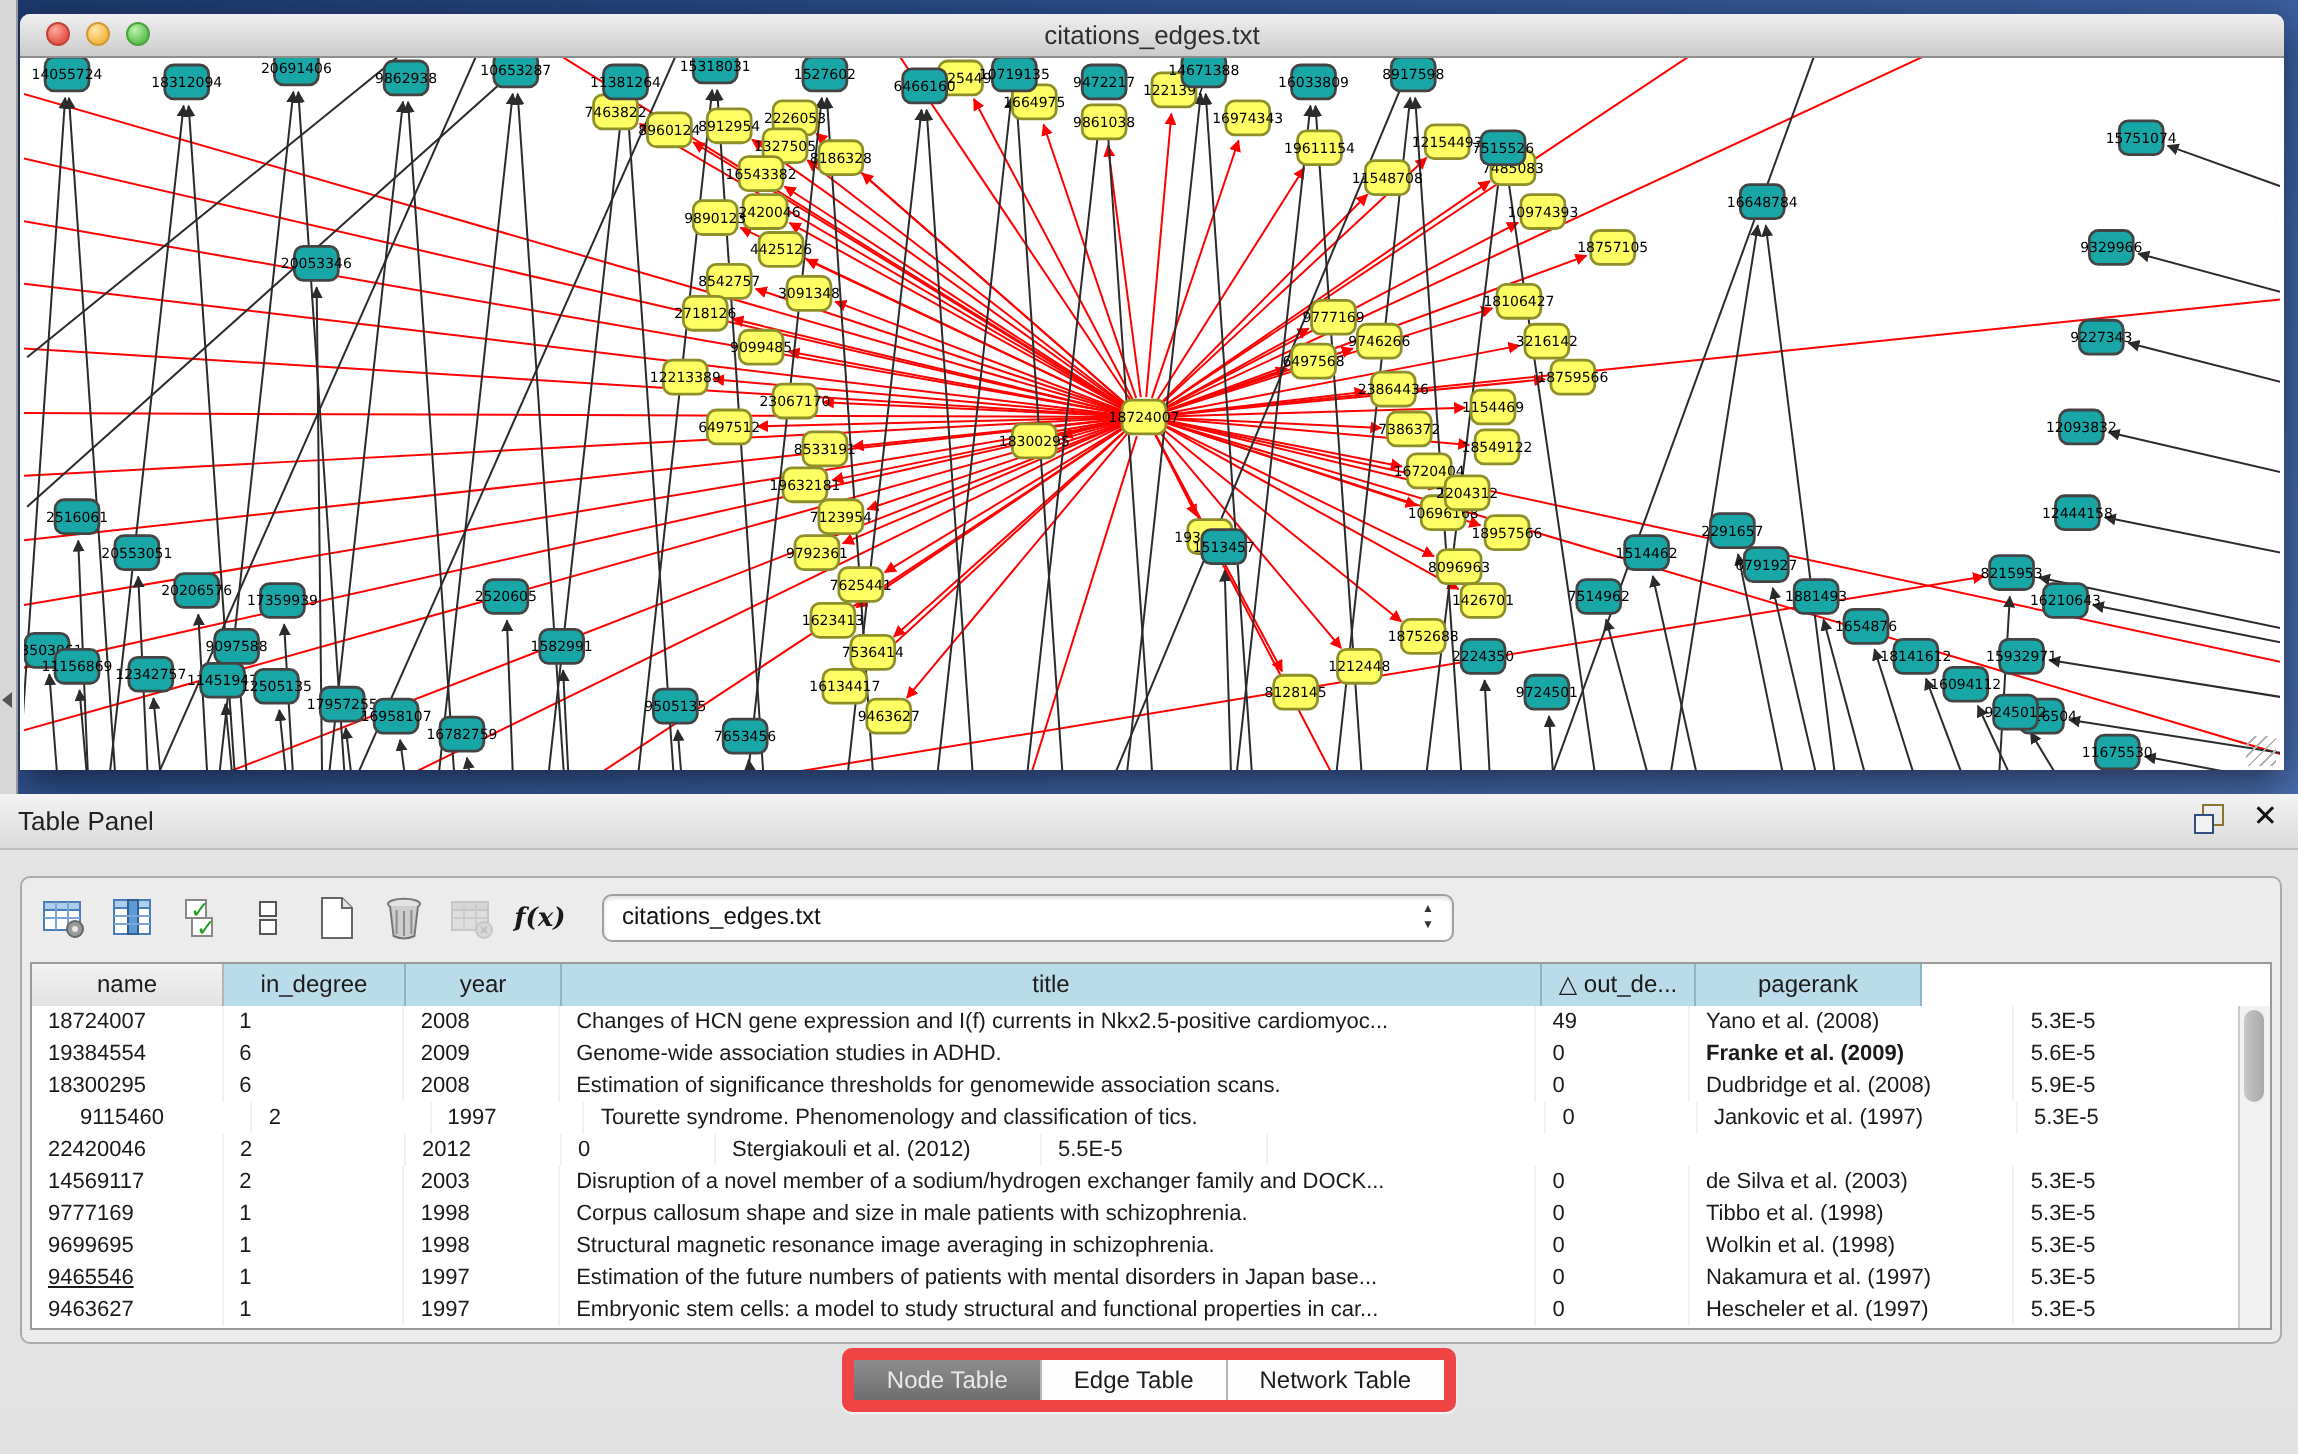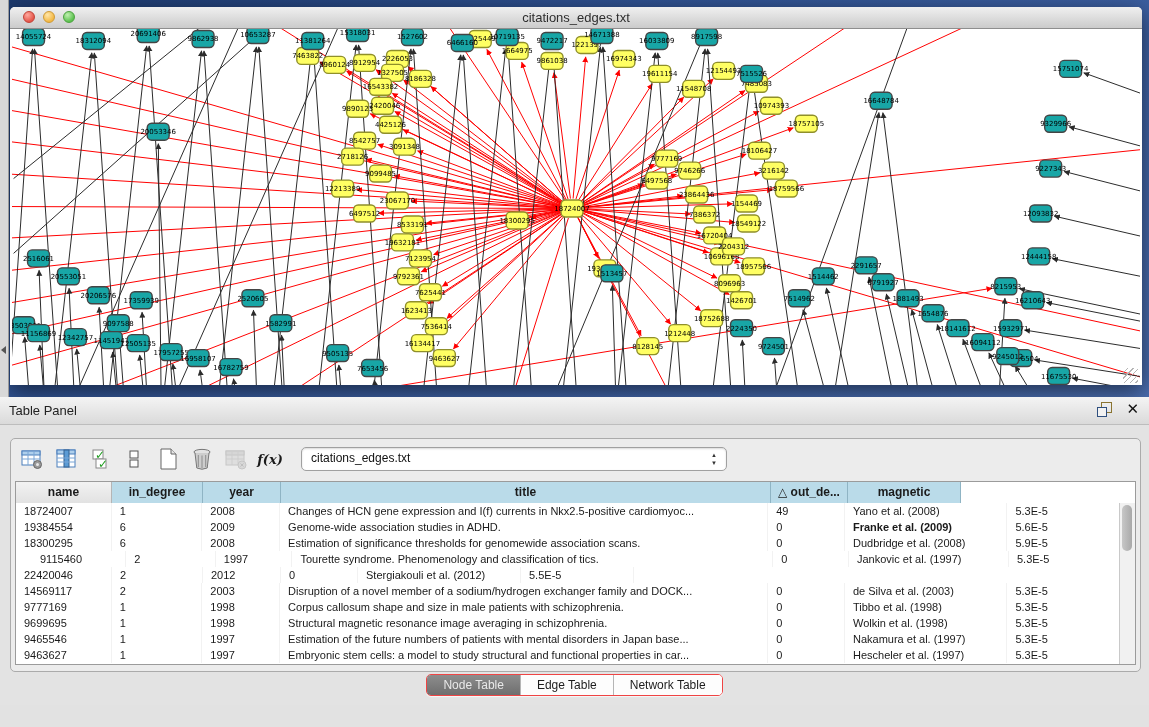--- a/index.html
+++ b/index.html
@@ -43,33 +43,33 @@
   .toolbar{position:absolute;left:8px;top:5px;height:30px;display:flex;align-items:center;gap:8px;}
   .tb-btn{width:26px;height:26px;display:flex;align-items:center;justify-content:center;}
   .fx{font-family:"DejaVu Serif","Liberation Serif",serif;font-style:italic;font-weight:bold;font-size:13px;color:#1a1a1a;}
   .combo{margin-left:10px;width:424px;height:22px;background:#fff;border:1px solid #a0a0a0;border-radius:5px;
        position:relative;box-shadow:inset 0 1px 2px rgba(0,0,0,.15);}
   .combo-text{position:absolute;left:9px;top:3px;font-size:12px;color:#111;}
   .stepper{position:absolute;right:5px;top:1px;width:14px;height:20px;text-align:center;color:#333;}
   .stepper .up{display:block;font-size:6px;line-height:8px;margin-top:2px;}
   .stepper .dn{display:block;font-size:6px;line-height:8px;}
   .grid{position:absolute;left:4px;top:42px;right:4px;bottom:6px;background:#fff;border:1px solid #9b9b9b;overflow:hidden;}
-  .grid-header{display:flex;height:21px;border-bottom:1px solid #8a9aa2;font-weight:bold;}
+  .grid-header{display:flex;height:21px;border-bottom:1px solid #8a9aa2;}
   .gh-cell{box-sizing:border-box;height:21px;line-height:20px;text-align:center;font-size:12px;color:#1b1b1b;
        background:#badbe9;border-right:1px solid #8fb4c4;overflow:hidden;white-space:nowrap;}
   .gh-cell.gray{background:linear-gradient(#f2f2f2,#e2e2e2);border-right:1px solid #b5b5b5;}
   .grid-body{position:absolute;left:0;top:21px;right:15px;bottom:0;}
   .g-row{display:flex;height:16px;background:#fff;}
   .g-cell{box-sizing:border-box;height:16px;line-height:16px;font-size:11px;color:#1a1a1a;
        padding-left:8px;white-space:nowrap;overflow:hidden;border-right:1px solid rgba(0,0,0,0.05);}
   .vscroll{position:absolute;right:0;top:21px;bottom:0;width:15px;background:#f1f1f1;border-left:1px solid #c9c9c9;}
   .vthumb{position:absolute;left:2px;top:2px;width:10px;height:46px;border-radius:6px;
        background:linear-gradient(90deg,#c7c7c7,#a9a9a9);}
   .tabs{position:absolute;left:0;right:0;top:277px;display:flex;justify-content:center;}
-  .seg{display:flex;border:1px solid #ef4444;border-radius:5px;overflow:hidden;background:#fdfdfd;
+  .seg{display:flex;border:6px solid #ef4444;border-radius:5px;overflow:hidden;background:#fdfdfd;
        box-shadow:0 1px 1px rgba(255,255,255,.7);}
   .seg button{border:none;margin:0;padding:3px 16px;font-size:12px;font-family:inherit;background:#fdfdfd;color:#1d1d1d;
        border-right:1px solid #b5b5b5;line-height:14px;}
   .seg button:last-child{border-right:none;}
   .seg button.sel{background:linear-gradient(#8d8d8d,#6e6e6e);color:#e9e9e9;}
   .statusbar{position:absolute;left:0;top:734px;width:1149px;height:22px;
        background:linear-gradient(#ececec,#dcdcdc);border-top:1px solid #a8a8a8;}
   .status-right{position:absolute;right:12px;top:3px;display:flex;align-items:center;gap:6px;}
   .status-right span.txt{font-size:11px;color:#222;}
   .dot{width:14px;height:14px;border-radius:50%;border:1px solid #2e8b2e;
@@ -808,21 +808,21 @@
           </span>
       </span>
     </div>
     <div class="grid">
       <div class="grid-header" id="grid-header">
           <div class="gh-cell gray" style="width: 96px;">name</div>
           <div class="gh-cell" style="width: 91px;">in_degree</div>
           <div class="gh-cell" style="width: 78px;">year</div>
           <div class="gh-cell" style="width: 490px;">title</div>
           <div class="gh-cell" style="width: 77px;">△ out_de...</div>
-          <div class="gh-cell" style="width: 113px;">magnetic</div>
+          <div class="gh-cell" style="width: 113px;">pagerank</div>
         </div>
       <div class="grid-body" id="grid-body">
           <div class="g-row">
             <div class="g-cell" style="width: 96px;">18724007</div>
             <div class="g-cell" style="width: 91px;">1</div>
             <div class="g-cell" style="width: 78px;">2008</div>
             <div class="g-cell" style="width: 490px;">Changes of HCN gene expression and I(f) currents in Nkx2.5-positive cardiomyoc...</div>
             <div class="g-cell" style="width: 77px;">49</div>
             <div class="g-cell" style="width: 163px;">Yano et al. (2008)</div>
             <div class="g-cell" style="width: 113px;">5.3E-5</div>
@@ -883,21 +883,21 @@
           <div class="g-row">
             <div class="g-cell" style="width: 96px;">9699695</div>
             <div class="g-cell" style="width: 91px;">1</div>
             <div class="g-cell" style="width: 78px;">1998</div>
             <div class="g-cell" style="width: 490px;">Structural magnetic resonance image averaging in schizophrenia.</div>
             <div class="g-cell" style="width: 77px;">0</div>
             <div class="g-cell" style="width: 163px;">Wolkin et al. (1998)</div>
             <div class="g-cell" style="width: 113px;">5.3E-5</div>
           </div>
           <div class="g-row">
-            <div class="g-cell" style="width: 96px;">9465546</div>
+            <div class="g-cell" style="width: 96px; text-decoration: underline;">9465546</div>
             <div class="g-cell" style="width: 91px;">1</div>
             <div class="g-cell" style="width: 78px;">1997</div>
             <div class="g-cell" style="width: 490px;">Estimation of the future numbers of patients with mental disorders in Japan base...</div>
             <div class="g-cell" style="width: 77px;">0</div>
             <div class="g-cell" style="width: 163px;">Nakamura et al. (1997)</div>
             <div class="g-cell" style="width: 113px;">5.3E-5</div>
           </div>
           <div class="g-row">
             <div class="g-cell" style="width: 96px;">9463627</div>
             <div class="g-cell" style="width: 91px;">1</div>

